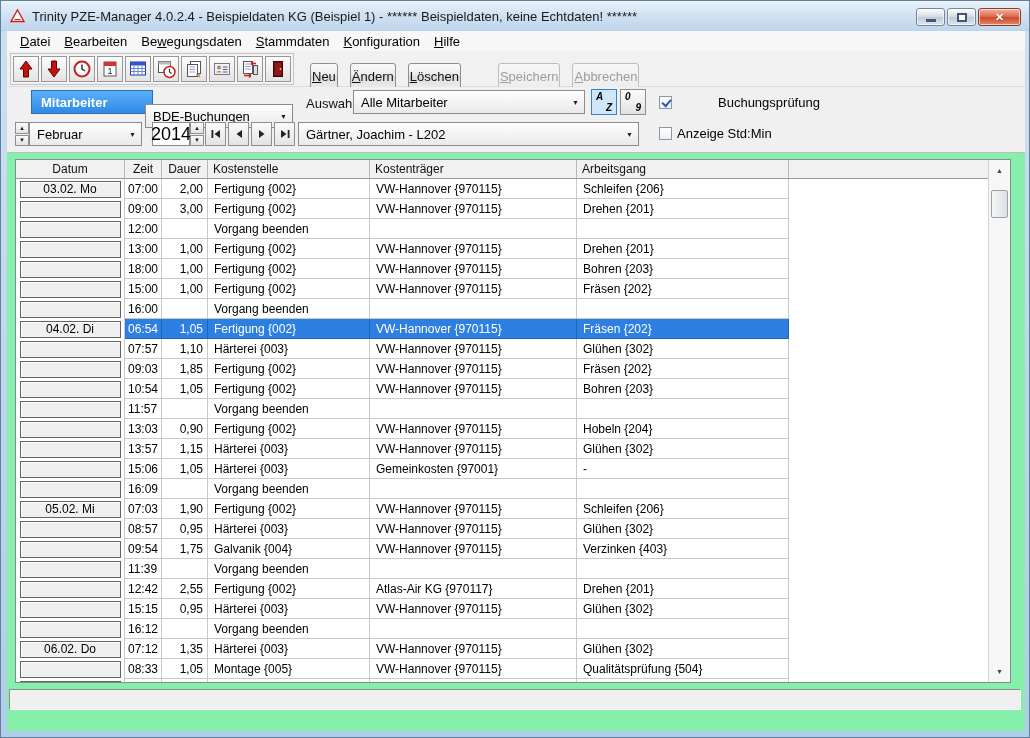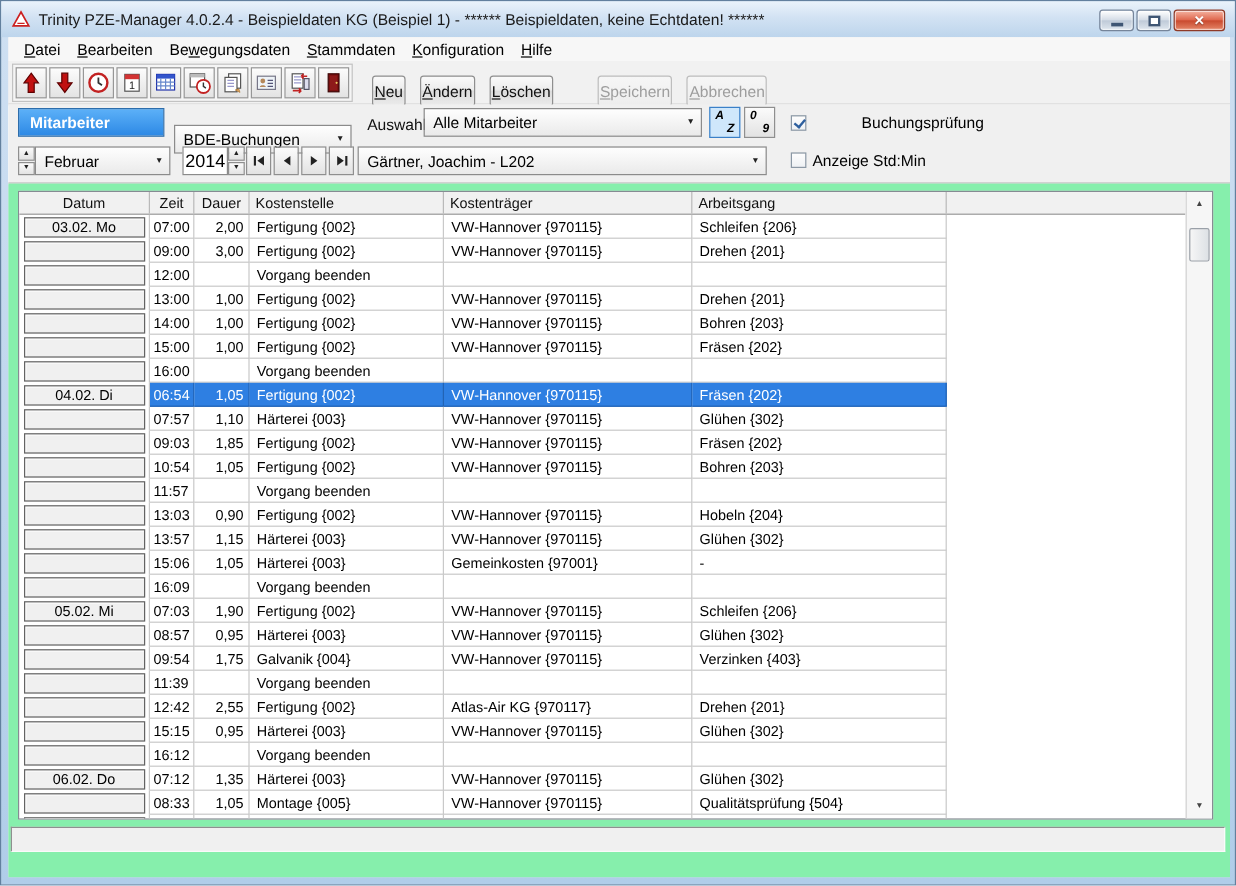--- a/index.html
+++ b/index.html
@@ -51,40 +51,40 @@
     border:1px solid #8f8f8f; border-radius:3px; color:#111;
     background:linear-gradient(#fafafa,#ececec 45%,#dcdcdc 50%,#ebebeb);
     margin-top:15px;
   }
   .abtn.disabled{ color:#9d9d9d; border-color:#bdbdbd; background:linear-gradient(#f6f6f6,#ededed); }
   .abtn.gap-before{ margin-left:25px; }
 
   
   .filterpanel{ position:relative; height:66px; background:#f0f0f0; border-bottom:1px solid #bdbdbd; box-shadow:0 1px 0 #fff; }
   .bluetab{
-    position:absolute; left:8px; top:3px; width:122px; height:24px;
+    position:absolute; left:24px; top:3px; width:122px; height:24px;
     background:linear-gradient(#5cb0f8,#2d89e5); border:1px solid #2d6dab;
     color:#fff; font-weight:bold; font-size:13px; display:flex; align-items:center; padding-left:9px;
   }
   .combo{ position:absolute; height:24px; border:1px solid #8b8b8b; background:linear-gradient(#fefefe,#eaeaea); font-size:13px; display:flex; align-items:center; padding:0 18px 0 7px; white-space:nowrap; overflow:hidden; }
   .combo .arr{ position:absolute; right:5px; top:50%; transform:translateY(-50%); font-size:7px; color:#222; }
   .flabel{ position:absolute; font-size:13px; color:#111; }
   .sortbtn{ position:absolute; top:2px; width:26px; height:26px; border:1px solid #8f8f8f; background:linear-gradient(#fbfbfb,#e2e2e2); }
   .sortbtn.active{ background:#cfe7fb; border-color:#3a80c8; }
   .sortbtn .tl{ position:absolute; left:4px; top:1px; font-size:10px; font-weight:bold; font-style:italic; }
   .sortbtn .br{ position:absolute; right:4px; bottom:1px; font-size:10px; font-weight:bold; font-style:italic; }
   .checkbox{ position:absolute; display:flex; align-items:center; gap:5px; font-size:13px; }
   .cbox{ width:13px; height:13px; border:1px solid #8b98a5; background:linear-gradient(#fdfdfd,#eef1f4); position:relative; flex:none; }
   .checkbox.checked .cbox::after{
     content:""; position:absolute; left:2px; top:2px; width:7px; height:4px;
     border-left:2px solid #2d5f9e; border-bottom:2px solid #2d5f9e; transform:rotate(-50deg);
   }
   .spin{ position:absolute; width:14px; height:24px; display:flex; flex-direction:column; gap:1px; }
   .spin .sb{ flex:1; border:1px solid #8f8f8f; background:linear-gradient(#fbfbfb,#e3e3e3); font-size:6px; line-height:1; display:flex; align-items:center; justify-content:center; color:#222; padding:0; }
-  .yearfield{ position:absolute; height:24px; border:1px solid #8b8b8b; background:#fff; font-size:15px; display:flex; align-items:center; justify-content:center; }
+  .yearfield{ position:absolute; height:24px; border:1px solid #8b8b8b; background:#fff; font-size:18px; display:flex; align-items:center; justify-content:center; }
   .navbtn{ position:absolute; top:35px; width:21px; height:24px; border:1px solid #8f8f8f; background:linear-gradient(#fbfbfb,#e3e3e3); display:flex; align-items:center; justify-content:center; padding:0; }
 
   
   .content{ position:absolute; left:0; top:122px; width:1018px; height:578px; background:#86efac; }
   .tablewrap{ position:absolute; left:8px; top:6px; width:996px; height:524px; border:1px solid #868b93; background:#fff; display:flex; }
   .tmain{ width:972px; overflow:hidden; }
   .thead{ display:flex; height:19px; background:#f1f1f1; border-bottom:1px solid #9b9b9b; }
   .hcell{ border-right:1px solid #b9b9b9; font-size:12px; display:flex; align-items:center; padding:0 5px; color:#111; white-space:nowrap; overflow:hidden; }
   .hcell.center{ justify-content:center; }
   .hfill{ flex:1; }
@@ -383,21 +383,21 @@
                 <div class="c zeit w-zeit">13:00</div>
                 <div class="c dauer w-dauer">1,00</div>
                 <div class="c ks w-ks">Fertigung {002}</div>
                 <div class="c kt w-kt">VW-Hannover {970115}</div>
                 <div class="c ag w-ag">Drehen {201}</div>
               </div>
               <div class="trow">
                 <div class="c datum w-datum">
                   <span class="datebtn"></span>
                 </div>
-                <div class="c zeit w-zeit">14:00</div>
+                <div class="c zeit w-zeit">18:00</div>
                 <div class="c dauer w-dauer">1,00</div>
                 <div class="c ks w-ks">Fertigung {002}</div>
                 <div class="c kt w-kt">VW-Hannover {970115}</div>
                 <div class="c ag w-ag">Bohren {203}</div>
               </div>
               <div class="trow">
                 <div class="c datum w-datum">
                   <span class="datebtn"></span>
                 </div>
                 <div class="c zeit w-zeit">15:00</div>

